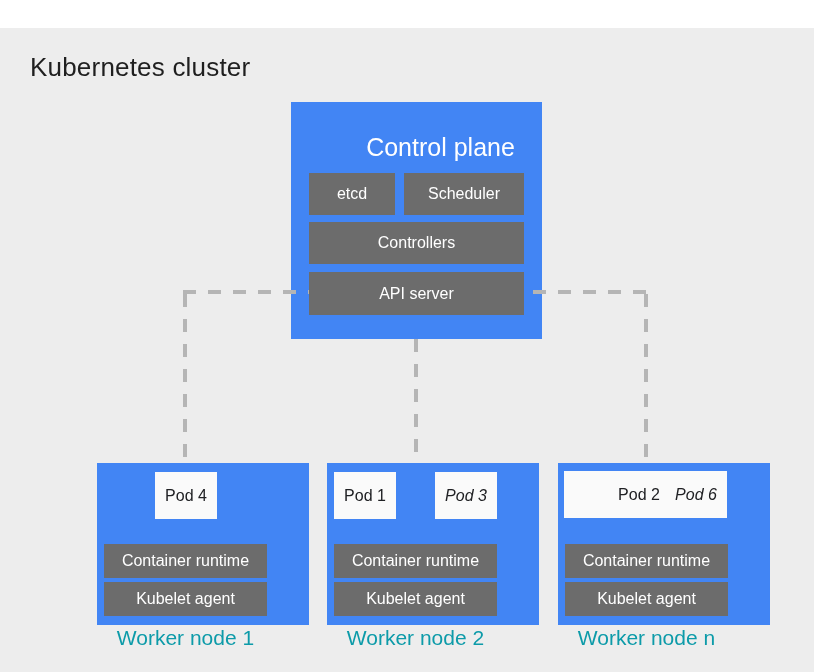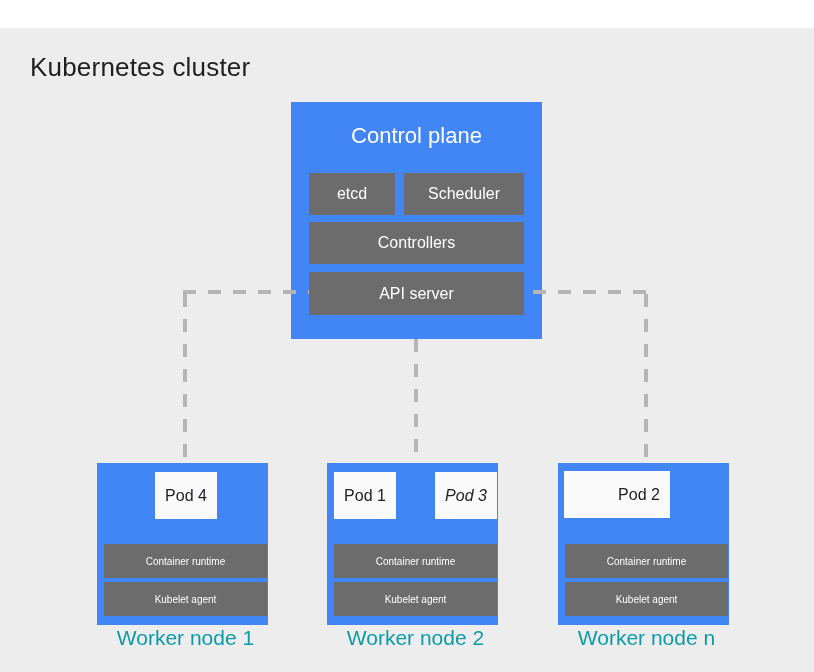--- a/index.html
+++ b/index.html
@@ -25,25 +25,26 @@
     position: absolute;
     left: 291px;
     top: 74px;
     width: 251px;
     height: 237px;
     background: var(--node-blue, #4285f4);
   }
   .cp-title {
     position: absolute;
     left: 0;
-    top: 21px;
+    top: 31px;
     width: 100%;
     text-align: center;
-    font-size: 22px;
+    font-size: 25px;
     color: var(--component-text, #ffffff);
+    padding-left: 24px;
   }
   .gbox {
     position: absolute;
     background: var(--component-gray, #6c6c6c);
     color: var(--component-text, #ffffff);
     font-size: 16px;
     display: flex;
     align-items: center;
     justify-content: center;
   }
@@ -63,21 +64,21 @@
     width: 4px;
     background: repeating-linear-gradient(180deg, var(--connector-gray, #b5b5b5) 0 13px, transparent 13px 25px);
   }
   .v-left  { left: 183px; top: 266px; height: 169px; }
   .v-mid   { left: 414px; top: 311px; height: 124px; }
   .v-right { left: 644px; top: 266px; height: 169px; }
   
   .worker {
     position: absolute;
     top: 435px;
-    width: 171px;
+    width: 212px;
     height: 162px;
     background: var(--node-blue, #4285f4);
   }
   .worker-1 { left: 97px; }
   .worker-2 { left: 327px; }
   .worker-n { left: 558px; }
   .pod {
     position: absolute;
     top: 9px;
     width: 62px;
@@ -95,21 +96,21 @@
   .worker-n .pod { top: 8px; }
   .worker-n .pod-a { left: 6px; padding-left: 44px; }
   .worker-n .pod-b { left: 107px; }
   .wrow {
     position: absolute;
     left: 7px;
     width: 163px;
     height: 34px;
     background: var(--component-gray, #6c6c6c);
     color: var(--component-text, #ffffff);
-    font-size: 10px;
+    font-size: 16px;
     display: flex;
     align-items: center;
     justify-content: center;
   }
   .runtime { top: 81px; }
   .agent   { top: 119px; }
   .wlabel {
     position: absolute;
     top: 598px;
     width: 177px;
@@ -149,20 +150,21 @@
 
   <div class="worker worker-2">
     <div class="pod pod-a">Pod 1</div>
     <div class="pod pod-b">Pod 3</div>
     <div class="wrow runtime">Container runtime</div>
     <div class="wrow agent">Kubelet agent</div>
   </div>
 
   <div class="worker worker-n">
     <div class="pod pod-a">Pod 2</div>
+    <div class="pod pod-b">Pod 6</div>
     <div class="wrow runtime">Container runtime</div>
     <div class="wrow agent">Kubelet agent</div>
   </div>
 
   <div class="wlabel wl-1">Worker node 1</div>
   <div class="wlabel wl-2">Worker node 2</div>
   <div class="wlabel wl-3">Worker node n</div>
 
 </div>
 

